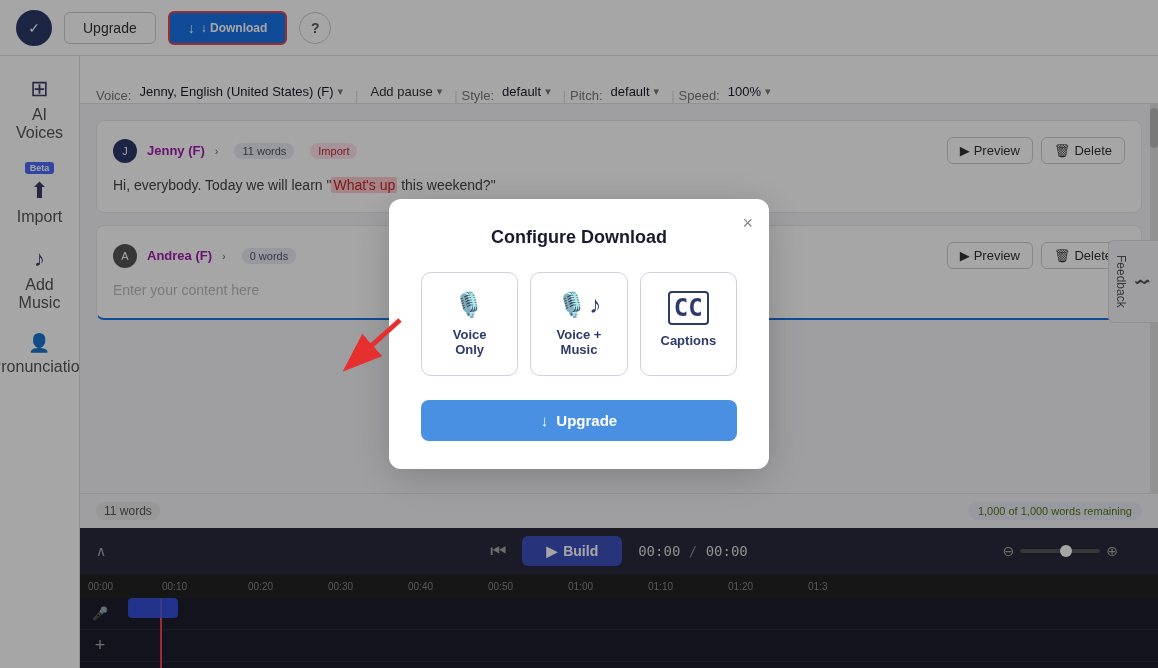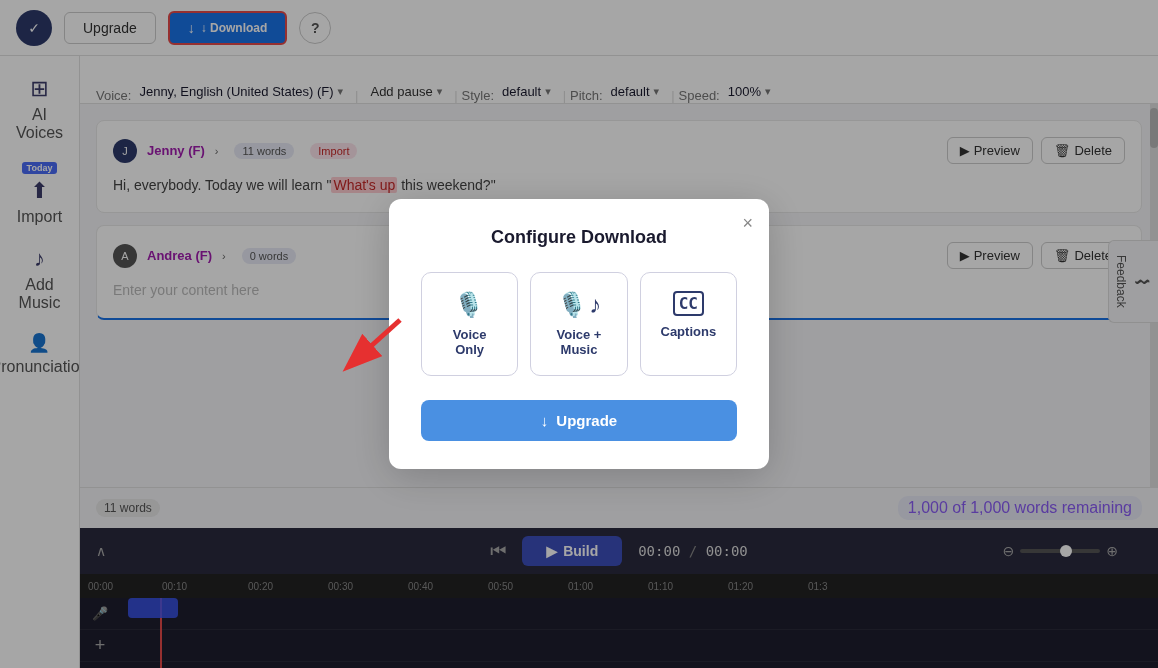--- a/index.html
+++ b/index.html
@@ -58,21 +58,21 @@
     .block-actions { margin-left: auto; display: flex; gap: 8px; align-items: center; }
     .preview-btn { display: flex; align-items: center; gap: 4px; background: #fff; border: 1.5px solid #ccc; border-radius: 6px; padding: 5px 12px; font-size: 13px; cursor: pointer; color: #333; }
     .delete-btn { display: flex; align-items: center; gap: 4px; background: #fff; border: 1.5px solid #ccc; border-radius: 6px; padding: 5px 12px; font-size: 13px; cursor: pointer; color: #333; }
     .block-text { font-size: 14px; color: #444; line-height: 1.6; }
     .highlight { background: #ffcdd2; color: #c62828; padding: 0 2px; border-radius: 2px; }
     .placeholder-text { color: #bbb; font-size: 14px; }
 
     
     .footer-stats { display: flex; justify-content: space-between; align-items: center; padding: 8px 16px; font-size: 12px; color: #777; background: #f5f5f8; border-top: 1px solid #e0e0e0; }
     .words-count { background: #e8e8e8; color: #555; padding: 2px 8px; border-radius: 10px; font-size: 12px; }
-    .words-remaining { background: #e8eaf6; color: #8b5cf6; padding: 3px 10px; border-radius: 10px; font-size: 16px; }
+    .words-remaining { background: #e8eaf6; color: #4d7c0f; padding: 3px 10px; border-radius: 10px; font-size: 11px; }
 
     
     .timeline-area { background: #2a2a3e; height: 140px; display: flex; flex-direction: column; }
     .timeline-controls { display: flex; align-items: center; justify-content: center; gap: 16px; padding: 8px 16px; position: relative; }
     .collapse-btn { position: absolute; left: 16px; color: #aaa; cursor: pointer; font-size: 14px; }
     .timeline-btn { background: none; border: none; color: #aaa; font-size: 18px; cursor: pointer; }
     .build-btn { background: #3d4fbc; border: none; border-radius: 6px; padding: 7px 24px; color: #fff; font-size: 14px; font-weight: 600; cursor: pointer; display: flex; align-items: center; gap: 6px; }
     .time-display { color: #ddd; font-size: 14px; font-family: monospace; }
     .time-sep { color: #888; }
     .zoom-area { position: absolute; right: 40px; display: flex; align-items: center; gap: 6px; }
@@ -126,21 +126,21 @@
 </div>
 
 <div class="main-layout">
 
   <div class="sidebar">
     <div class="sidebar-item">
       <span class="sidebar-icon">⊞</span>
       <span class="sidebar-label">AI Voices</span>
     </div>
     <div class="sidebar-item">
-      <span class="beta-badge">Today</span>
+      <span class="beta-badge">Beta</span>
       <span class="sidebar-icon">⬆</span>
       <span class="sidebar-label">Import</span>
     </div>
     <div class="sidebar-item">
       <span class="sidebar-icon">♪</span>
       <span class="sidebar-label">Add Music</span>
     </div>
     <div class="sidebar-item">
       <span class="sidebar-icon" style="font-size:18px;">👤</span>
       <span class="sidebar-label">Pronunciation</span>
@@ -313,21 +313,21 @@
 
       <div class="option-card">
         <span class="option-icon voice-music-icon">
             <span>🎙️</span>
             <span>♪</span>
           </span>
         <span class="option-label">Voice + Music</span>
       </div>
 
       <div class="option-card">
-        <span class="option-icon" style="font-size:16px; font-weight:700; border:2px solid #2d3a6b; border-radius:4px; padding:1px 4px; font-family:monospace;">CC</span>
+        <span class="option-icon" style="font-size:24px; font-weight:700; border:2px solid #2d3a6b; border-radius:4px; padding:1px 4px; font-family:monospace;">CC</span>
         <span class="option-label">Captions</span>
       </div>
     </div>
 
     <button class="modal-download-btn">
       <span>↓</span>
       <span>Upgrade</span>
     </button>
   </div>
 </div>

